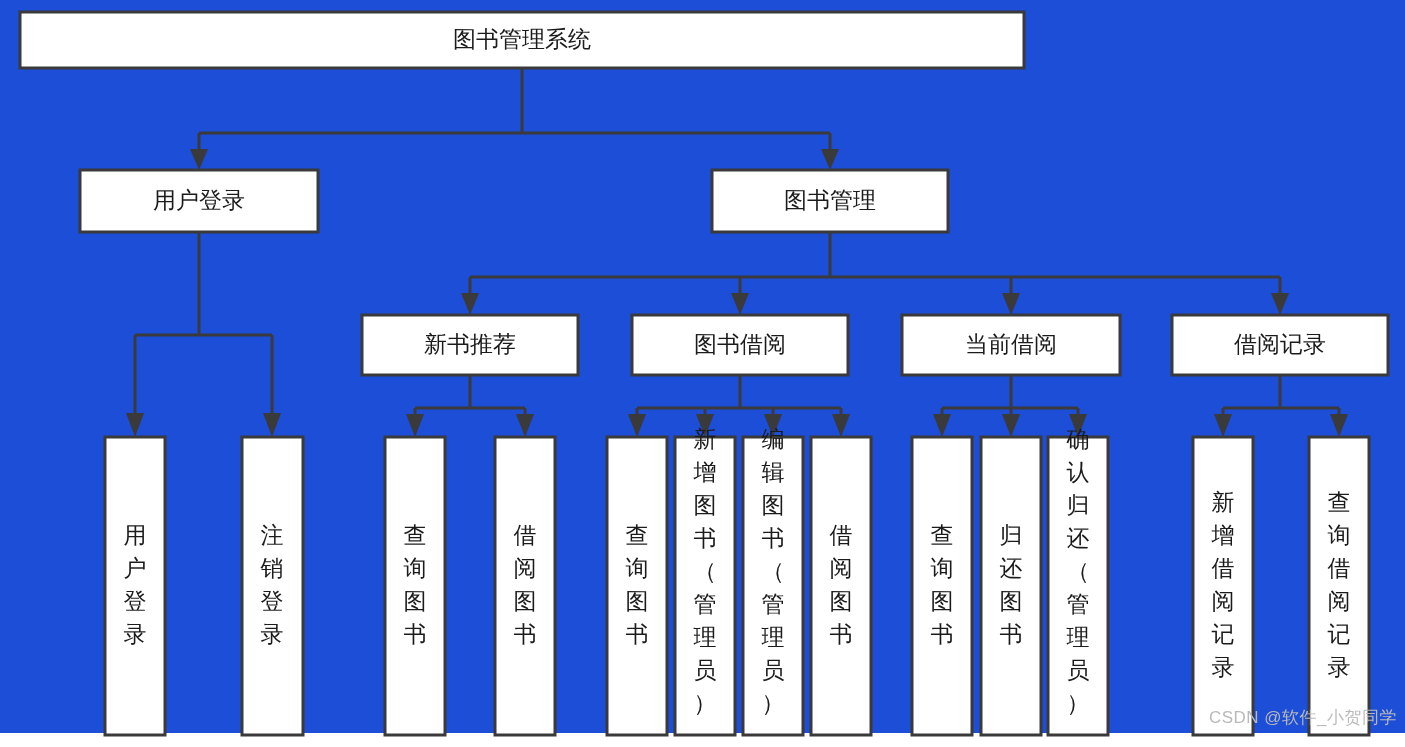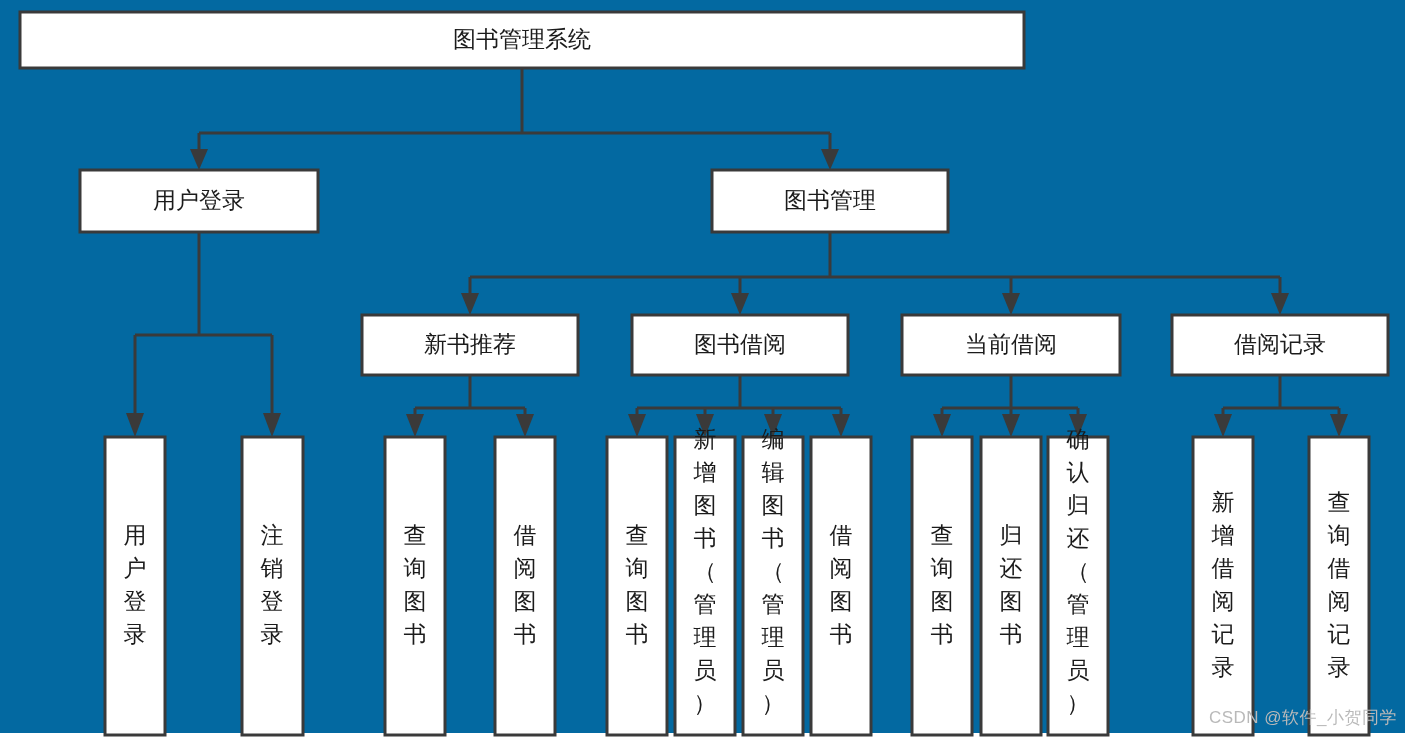--- a/index.html
+++ b/index.html
@@ -10,21 +10,21 @@
   body {
     width: 1405px;
     height: 747px;
     font-family: "Liberation Sans", "DejaVu Sans", sans-serif;
     overflow: hidden;
   }
   #diagram-root {
     position: relative;
     width: 1405px;
     height: 733px;
-    background: #0369a1;
+    background: #1d4ed8;
   }
   svg.flow {
     position: absolute;
     left: 0;
     top: 0;
     width: 1405px;
     height: 747px;
   }
   .node-rect {
     fill: #ffffff;

